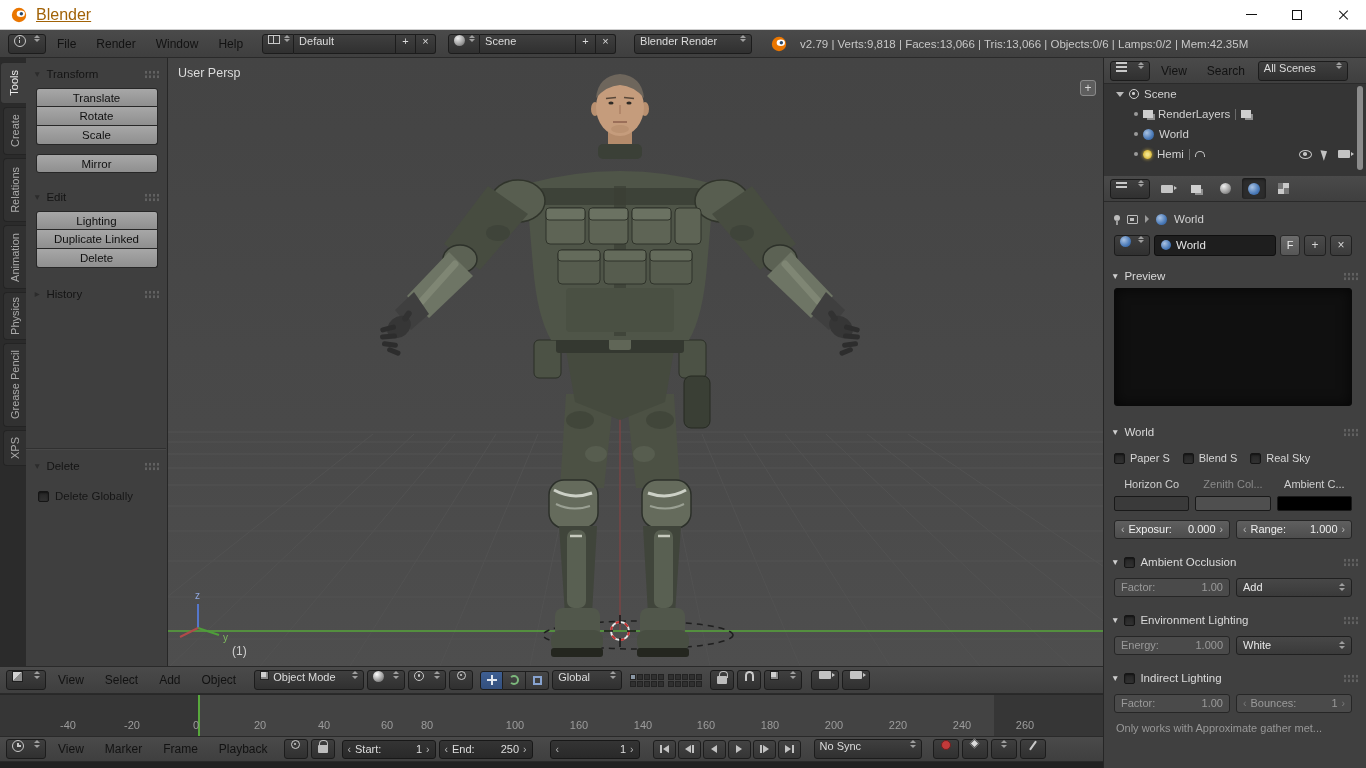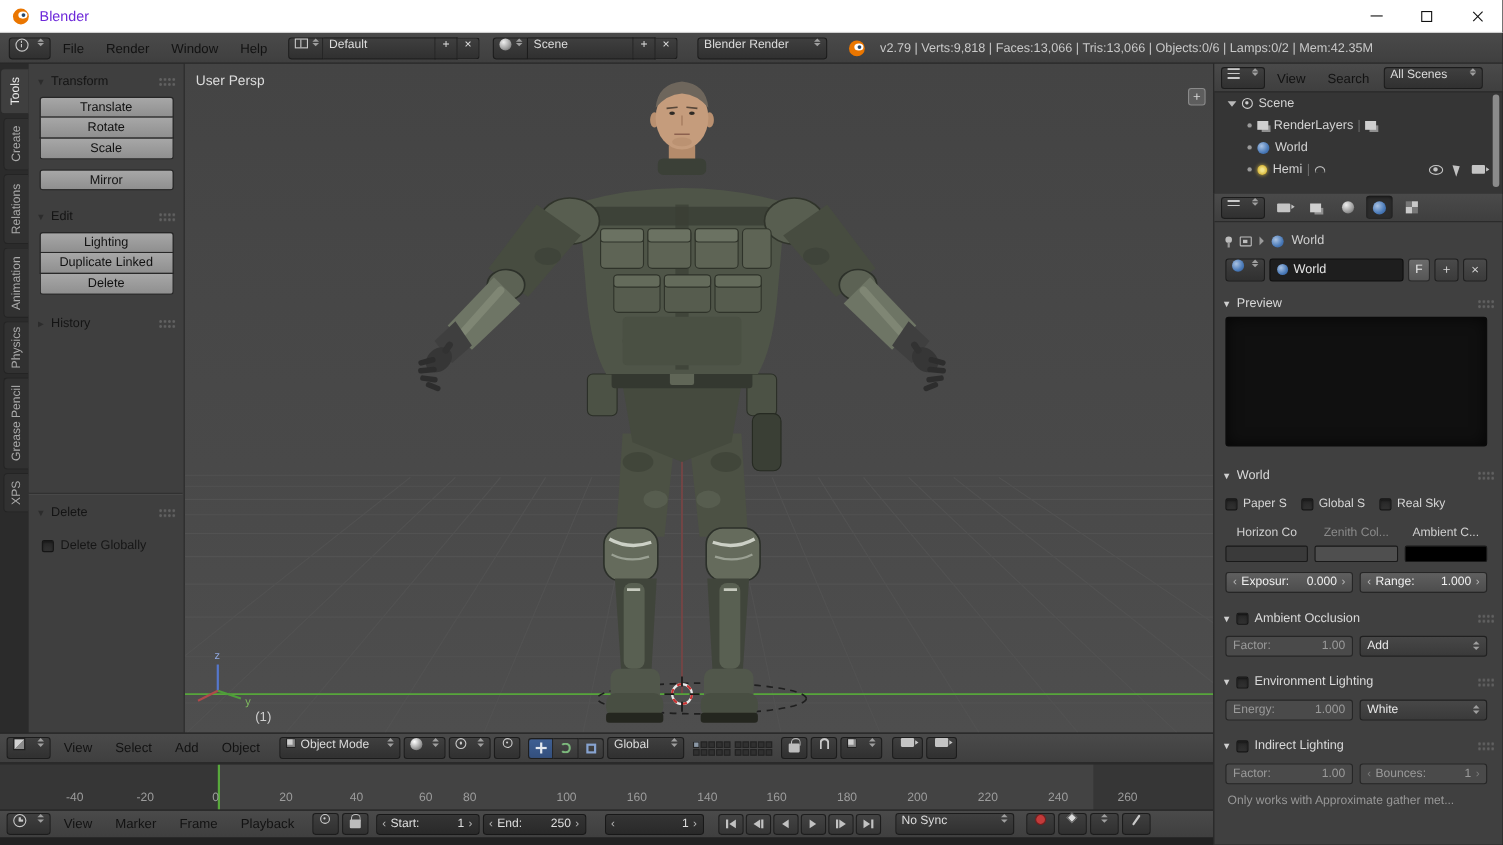--- a/index.html
+++ b/index.html
@@ -3,21 +3,21 @@
 <meta charset="utf-8">
 <style>
 *{margin:0;padding:0;box-sizing:border-box;}
 html,body{width:1366px;height:768px;}
 body{position:relative;overflow:hidden;background:#262626;font-family:"Liberation Sans",sans-serif;font-size:12px;color:#ddd;}
 .abs{position:absolute;}
 .row{display:flex;align-items:center;}
 
 
 #titlebar{left:0;top:0;width:1366px;height:30px;background:#ffffff;border-bottom:1px solid #cfcfcf;display:flex;align-items:center;padding-left:10px;}
-#titlebar .title{color:#6d28d9;font-size:13px;margin-left:8px;}
+#titlebar .title{color:#a16207;font-size:16px;margin-left:8px;text-decoration:underline;}
 #win-controls{margin-left:auto;display:flex;height:30px;}
 .winbtn{width:46px;height:30px;display:flex;align-items:center;justify-content:center;}
 .glyph-min{width:11px;height:1px;background:#111;}
 .glyph-max{width:10px;height:10px;border:1px solid #111;}
 .glyph-close{position:relative;width:12px;height:12px;}
 .glyph-close::before,.glyph-close::after{content:"";position:absolute;left:5.5px;top:0;width:1.3px;height:12px;background:#111;}
 .glyph-close::before{transform:rotate(45deg);}
 .glyph-close::after{transform:rotate(-45deg);}
 
 
@@ -726,21 +726,21 @@
   <div class="prevbox"></div>
   <div class="phead" style="margin-top:16px;">
     <span class="tri">▼</span>
     <span>World</span>
     <span class="dotgrip"></span>
   </div>
   <div class="prow" style="height:20px;margin-top:6px;gap:5px;">
     <span class="cbx"></span>
     <span class="cblbl">Paper S</span>
     <span class="cbx" style="margin-left:8px;"></span>
-    <span class="cblbl">Global S</span>
+    <span class="cblbl">Blend S</span>
     <span class="cbx" style="margin-left:8px;"></span>
     <span class="cblbl">Real Sky</span>
   </div>
   <div class="prow" style="height:16px;margin-top:8px;">
     <span class="clabel">Horizon Co</span>
     <span class="clabel dim">Zenith Col...</span>
     <span class="clabel">Ambient C...</span>
   </div>
   <div class="prow" style="height:18px;margin-top:2px;">
     <span class="swatch" style="background:#3a3a3a;"></span>

